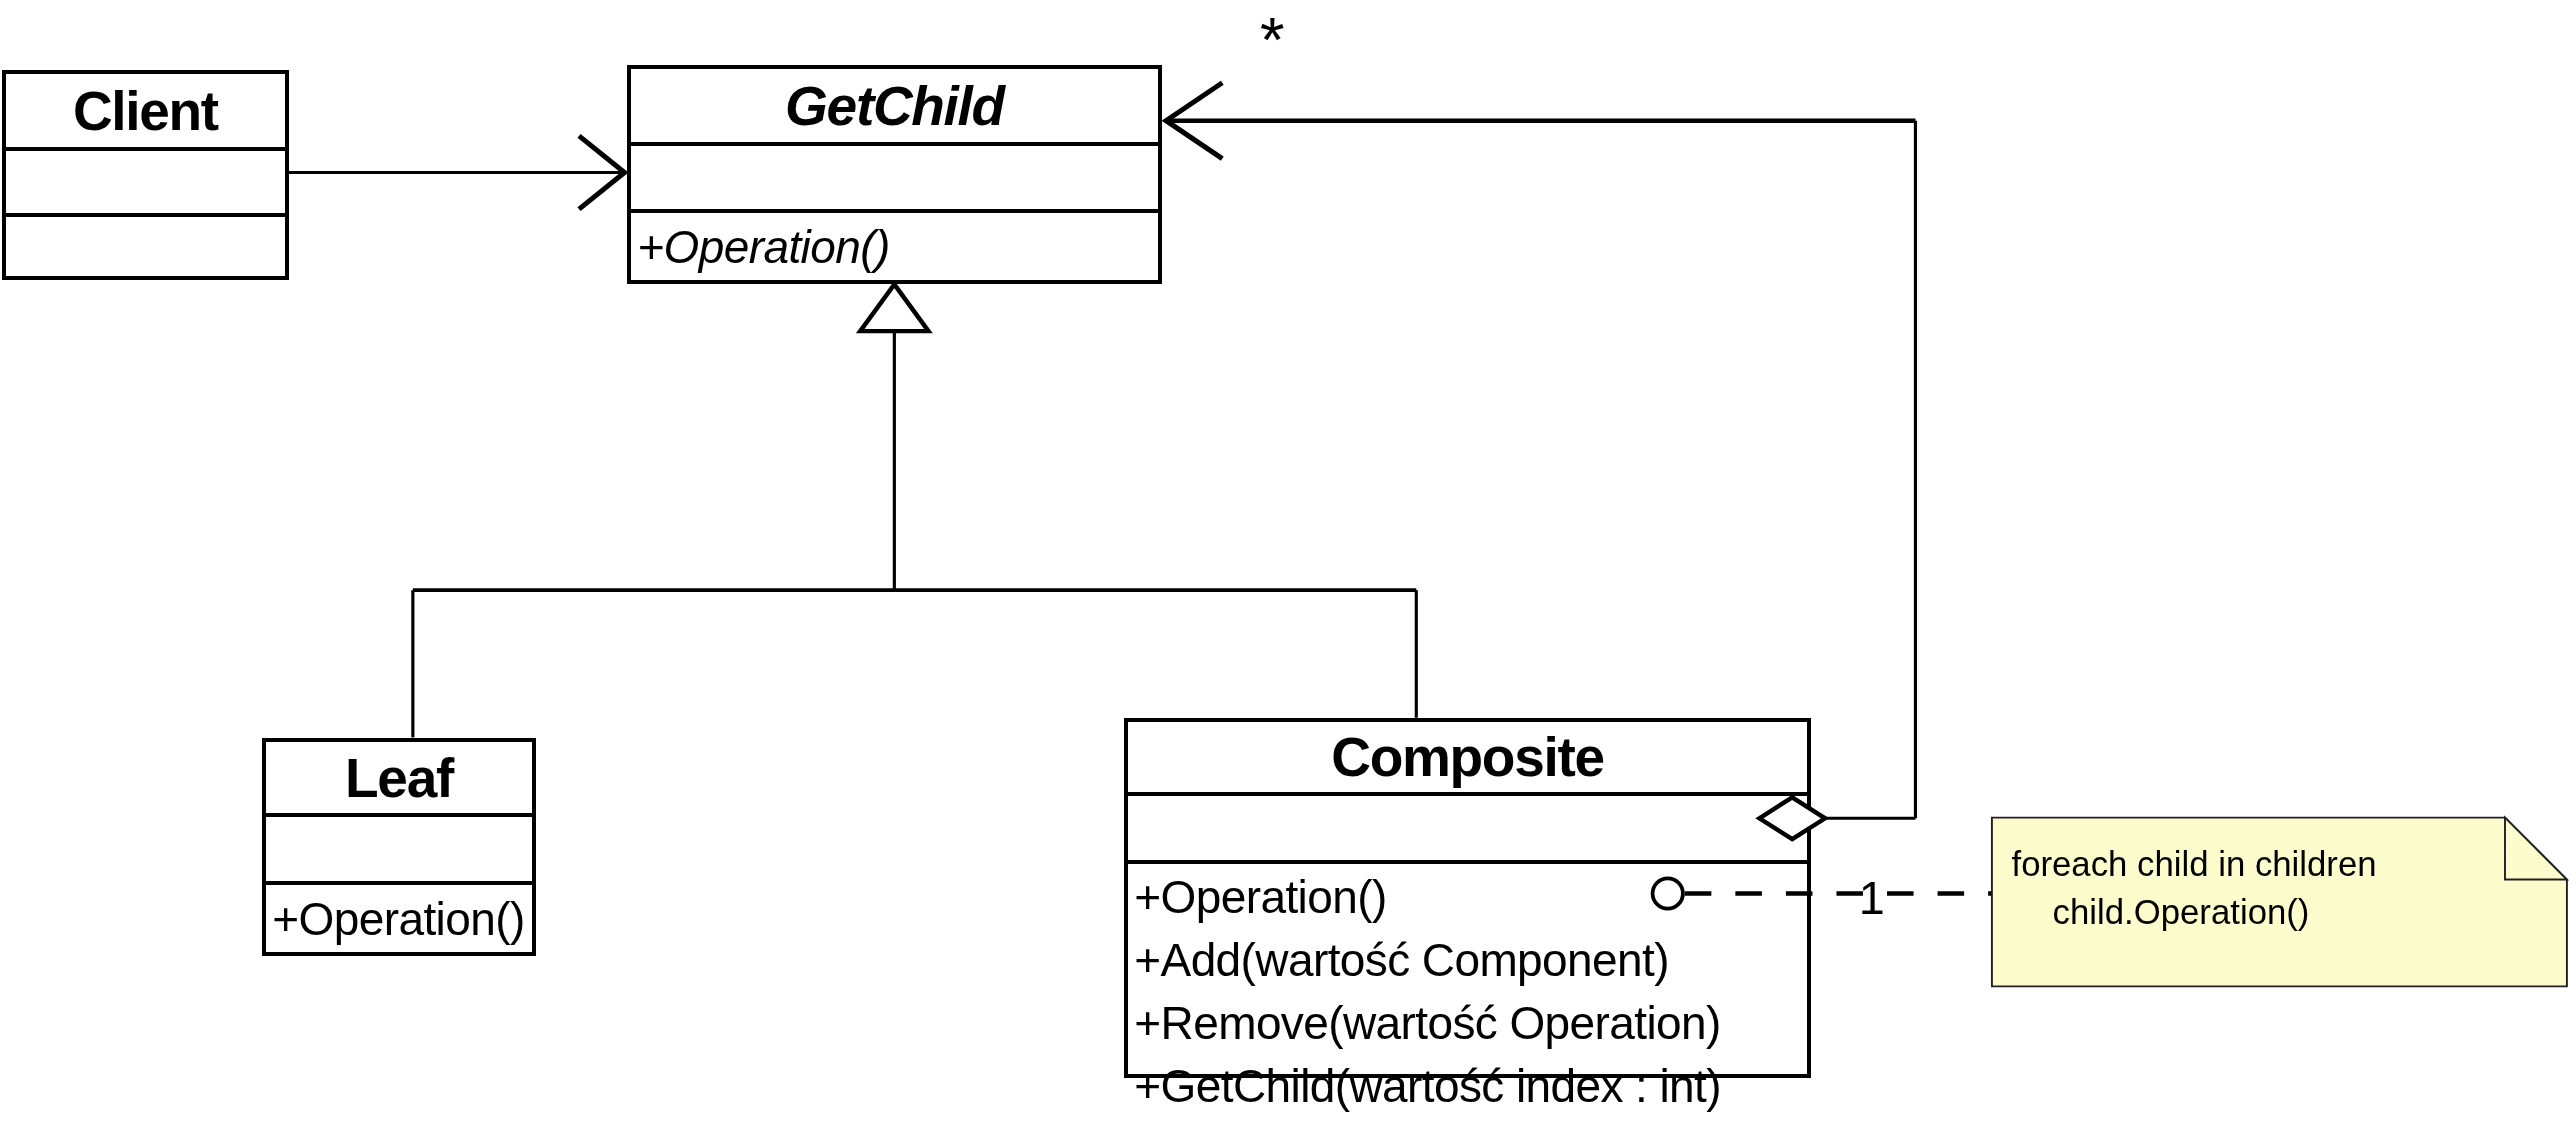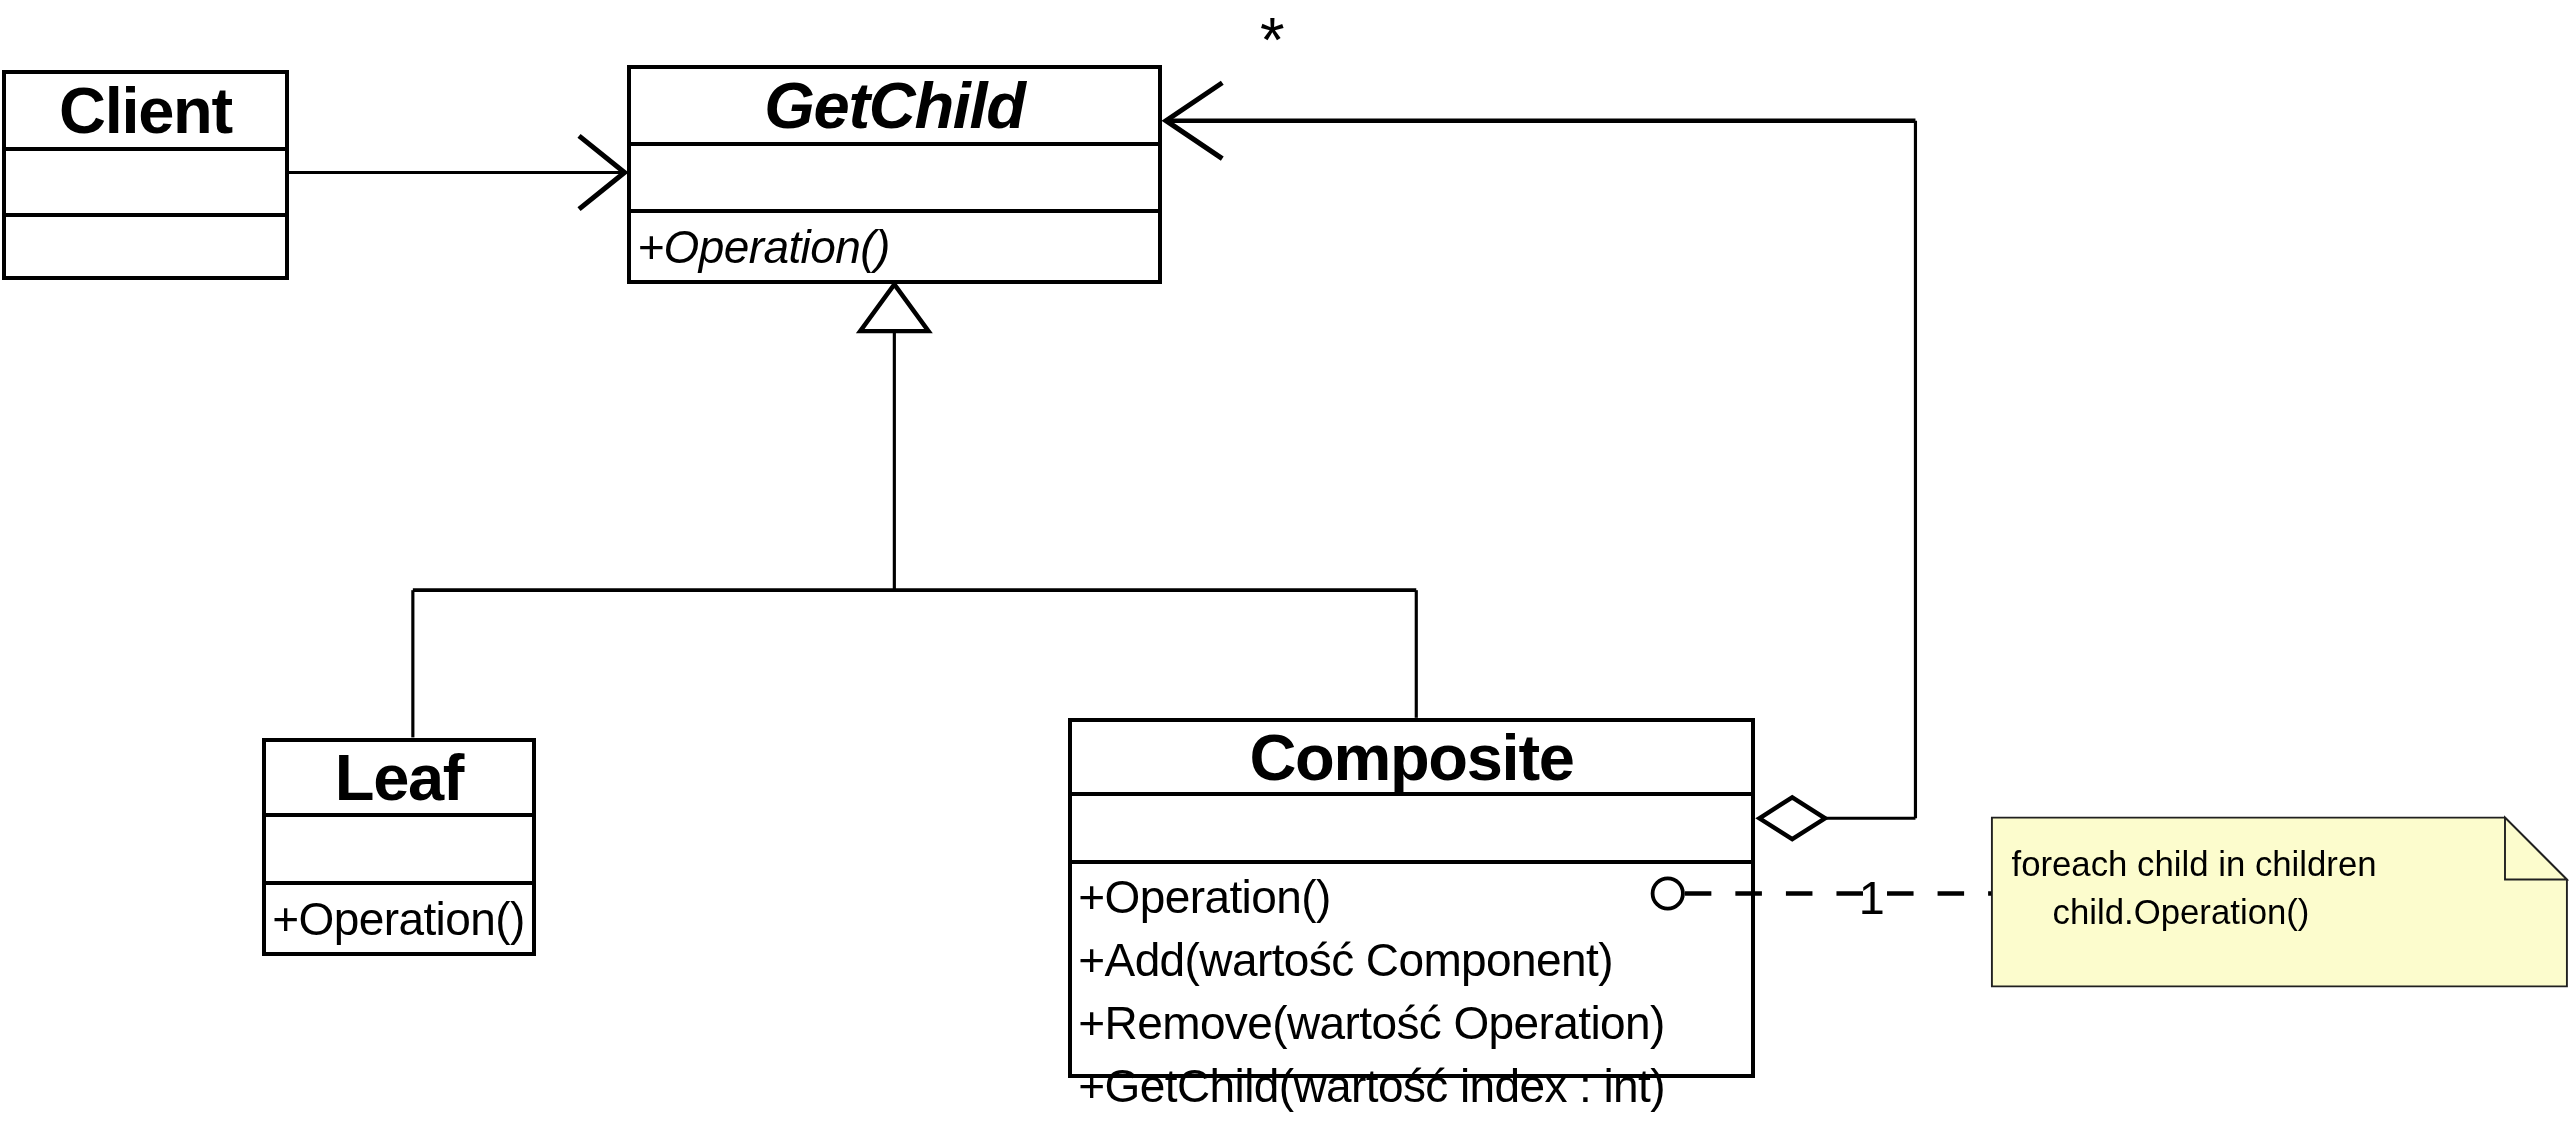--- a/index.html
+++ b/index.html
@@ -16,21 +16,21 @@
     background:#ffffff;
     border:4.4px solid #000000;
     box-sizing:border-box;
     display:flex;
     flex-direction:column;
     z-index:1;
   }
   .cls .title{
     display:flex;align-items:center;justify-content:center;
     font-weight:bold;
-    font-size:65px;
+    font-size:55px;
     letter-spacing:-1.3px;
     color:#000000;
     flex:0 0 auto;
   }
   .cls .title.abstract{font-style:italic;}
   .cls .comp{
     border-top:4.4px solid #000000;
     box-sizing:border-box;
     flex:0 0 auto;
   }
@@ -76,21 +76,21 @@
   </div>
 
   <div class="cls" style="left:262px;top:738px;width:274px;height:218px;">
     <div class="title" style="height:71px;">Leaf</div>
     <div class="comp" style="height:68px;"></div>
     <div class="comp grow ops">
       <div class="method-row single">+Operation()</div>
     </div>
   </div>
 
-  <div class="cls" style="left:1068px;top:718px;width:687px;height:360px;">
+  <div class="cls" style="left:1124px;top:718px;width:687px;height:360px;">
     <div class="title" style="height:70px;">Composite</div>
     <div class="comp" style="height:68px;"></div>
     <div class="comp grow ops" style="justify-content:flex-start;padding-top:1.3px;">
       <div class="method-row">+Operation()</div>
       <div class="method-row">+Add(wartość Component)</div>
       <div class="method-row">+Remove(wartość Operation)</div>
       <div class="method-row">+GetChild(wartość index : int)</div>
     </div>
   </div>
 

